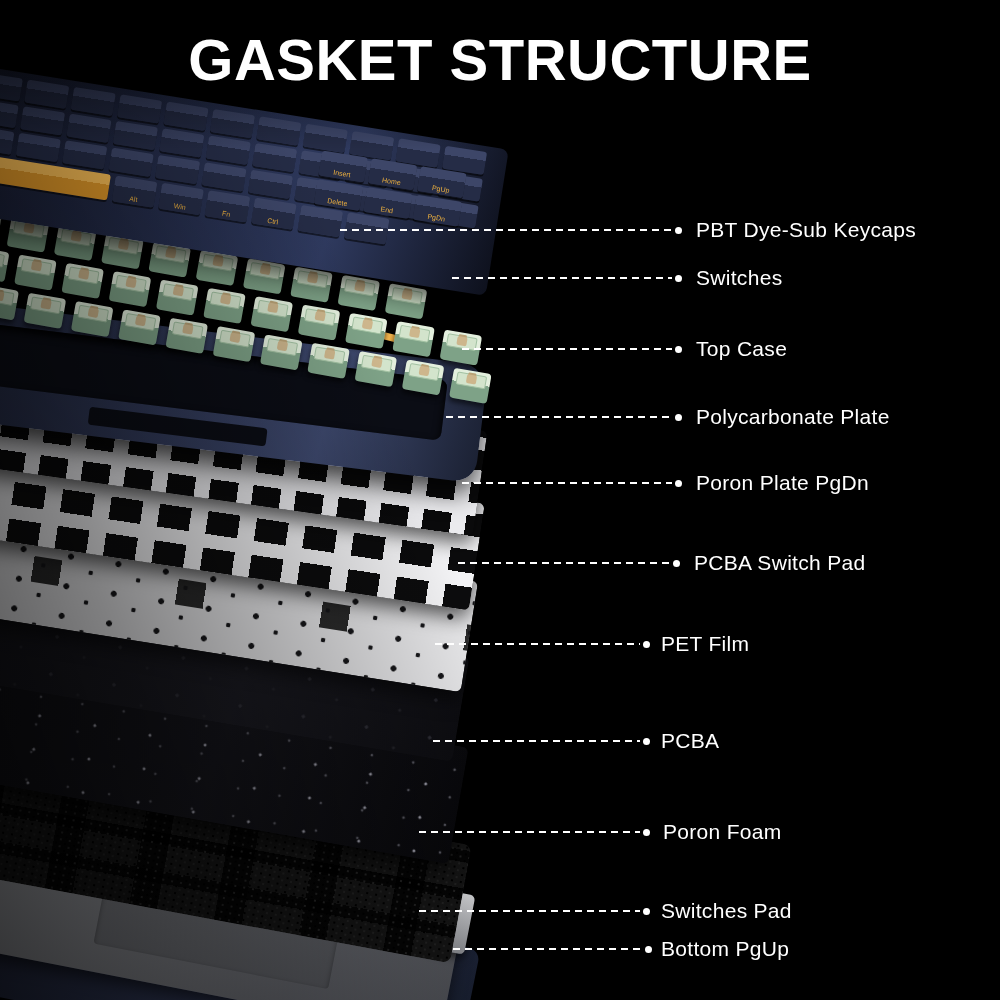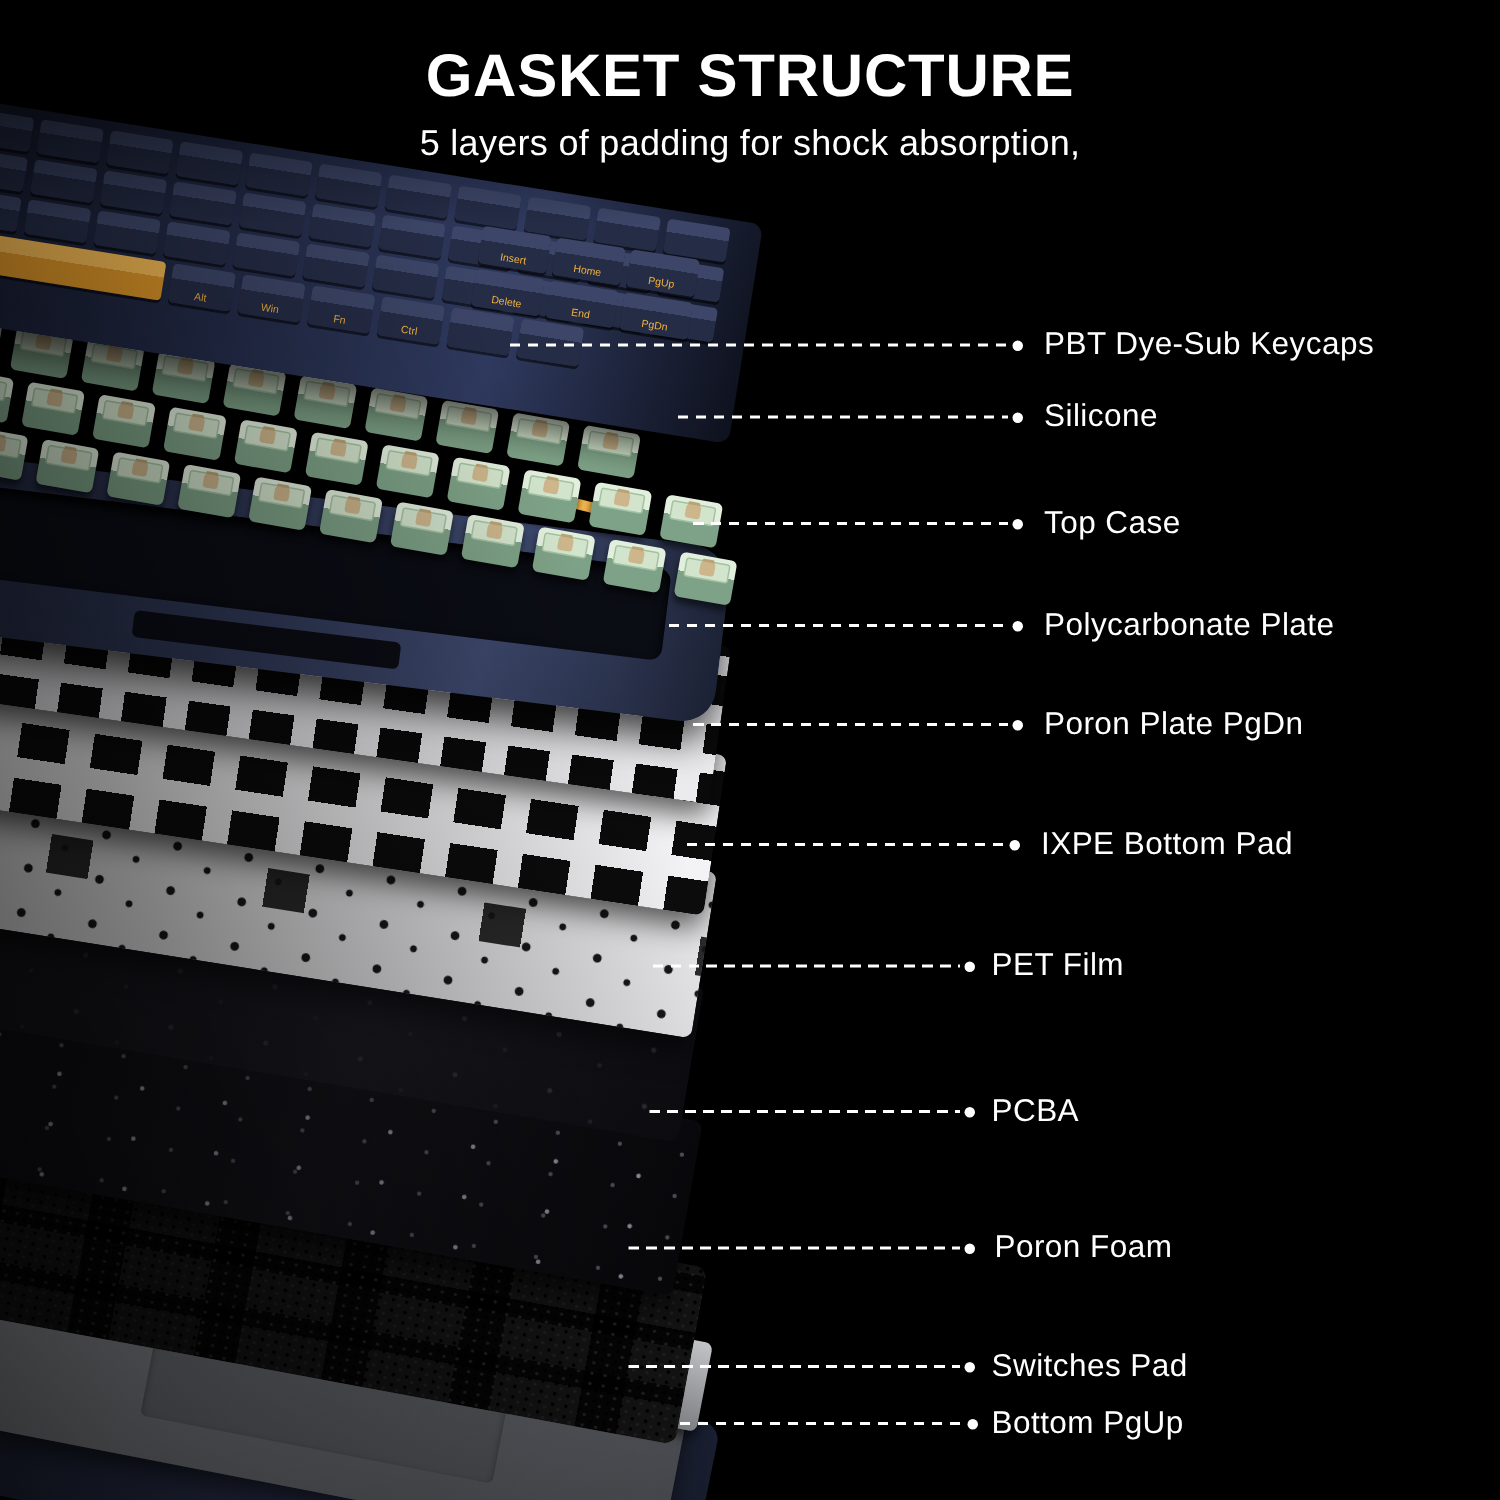--- a/index.html
+++ b/index.html
@@ -4,21 +4,21 @@
 <style>
   * { margin:0; padding:0; box-sizing:border-box; }
   html,body { background:#000; }
   .stage{
     position:relative; width:1000px; height:1000px; overflow:hidden;
     background:#000; font-family:"Liberation Sans", sans-serif; color:#fff;
   }
 
   
   .header{ position:absolute; left:0; top:30px; width:100%; text-align:center; z-index:30; }
-  .title{ font-size:40px; font-weight:800; letter-spacing:.5px; color:#fff; line-height:1.05; }
+  .title{ font-size:58px; font-weight:800; letter-spacing:.5px; color:#fff; line-height:1.05; }
   .subtitle{ margin-top:9px; font-size:24px; font-weight:400; color:#fff; line-height:29px; letter-spacing:.2px; }
 
   
   .diagram{ position:absolute; inset:0; z-index:1; }
   .layer{ position:absolute; transform-origin:left top; }
 
   
   .keycaps{
     left:-70px; top:58px; width:586px; height:148px; transform:rotate(9deg);
     background:linear-gradient(100deg,#14182a 0%,#232b48 40%,#2f3a5f 72%,#0e111d 100%);
@@ -438,54 +438,53 @@
         <div class="key" style="left: 502px; top: 59px; width: 46px; height: 25px;">
           <span>PgDn</span>
         </div>
       </div>
     <div class="shade"></div>
   </div>
 
   <div class="header">
     <div class="title">GASKET STRUCTURE</div>
     <div class="subtitle">
-      <div>5 layers of padding for shock absorption,</div>
     </div>
   </div>
 
   <div class="callouts">
     <div class="callout" style="top:230px; --x1:340px; --x2:672px; --tx:696px;">
       <div class="line"></div>
         <span class="dot"></span>
       <span class="label">PBT Dye-Sub Keycaps</span>
     </div>
     <div class="callout" style="top:278px; --x1:452px; --x2:672px; --tx:696px;">
       <div class="line"></div>
         <span class="dot"></span>
-      <span class="label">Silicone</span>
+      <span class="label">Switches</span>
     </div>
     <div class="callout" style="top:349px; --x1:462px; --x2:672px; --tx:696px;">
       <div class="line"></div>
         <span class="dot"></span>
       <span class="label">Top Case</span>
     </div>
     <div class="callout" style="top:417px; --x1:446px; --x2:672px; --tx:696px;">
       <div class="line"></div>
         <span class="dot"></span>
       <span class="label">Polycarbonate Plate</span>
     </div>
     <div class="callout" style="top:483px; --x1:462px; --x2:672px; --tx:696px;">
       <div class="line"></div>
         <span class="dot"></span>
       <span class="label">Poron Plate PgDn</span>
     </div>
     <div class="callout" style="top:563px; --x1:458px; --x2:670px; --tx:694px;">
       <div class="line"></div>
         <span class="dot"></span>
-      <span class="label">IXPE Bottom Pad</span>
+      <span class="label">PCBA Switch Pad</span>
     </div>
     <div class="callout" style="top:644px; --x1:435px; --x2:640px; --tx:661px;">
       <div class="line"></div>
         <span class="dot"></span>
       <span class="label">PET Film</span>
     </div>
     <div class="callout" style="top:741px; --x1:433px; --x2:640px; --tx:661px;">
       <div class="line"></div>
         <span class="dot"></span>
       <span class="label">PCBA</span>

